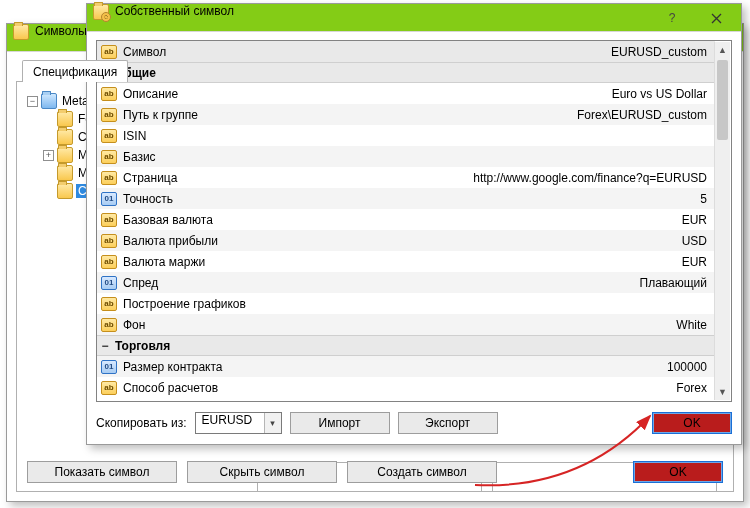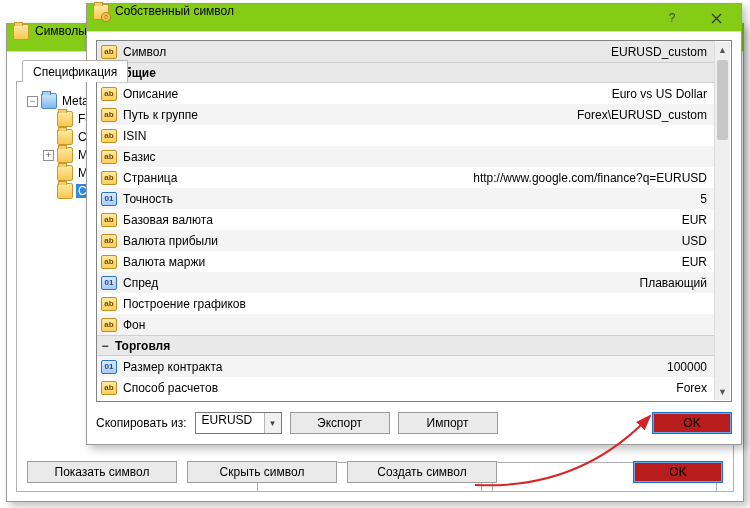--- a/index.html
+++ b/index.html
@@ -224,20 +224,21 @@
             <span class="row-icon">
               <span class="box">ab</span>
             </span>
             <span class="pname">Построение графиков</span>
           </div>
           <div class="prow">
             <span class="row-icon">
               <span class="box">ab</span>
             </span>
             <span class="pname">Фон</span>
+            <span class="pval">White</span>
           </div>
           <div class="prow group">
             <span class="gexp">−</span>
             <b class="pname">Торговля</b>
           </div>
           <div class="prow">
             <span class="row-icon">
               <span class="box num">01</span>
             </span>
             <span class="pname">Размер контракта</span>
@@ -257,22 +258,22 @@
         <div class="down" style="position:absolute;bottom:0;left:0;right:0">▼</div>
       </div>
     </div>
 
     <div style="position:absolute;left:9px;right:9px;bottom:10px;display:flex;align-items:center;gap:8px">
       <span>Скопировать из:</span>
       <span class="combo">
         <span class="ctext">EURUSD</span>
         <span class="carrow">▾</span>
       </span>
+      <span class="btn regular" style="min-width:100px">Импорт</span>
       <span class="btn regular" style="min-width:100px">Экспорт</span>
-      <span class="btn regular" style="min-width:100px">Импорт</span>
       <span style="flex:1"></span>
       <span class="btn primary" style="min-width:80px">OK</span>
     </div>
   </div>
 
   <div class="arrow">
     <svg style="left:460px;top:400px;width:220px;height:95px" viewBox="0 0 220 95">
       <defs>
           <marker id="ah" markerWidth="10" markerHeight="10" refX="7" refY="3" orient="auto">
         <path d="M0,0 L8,3 L0,6 Z" fill="#d62424"></path>

